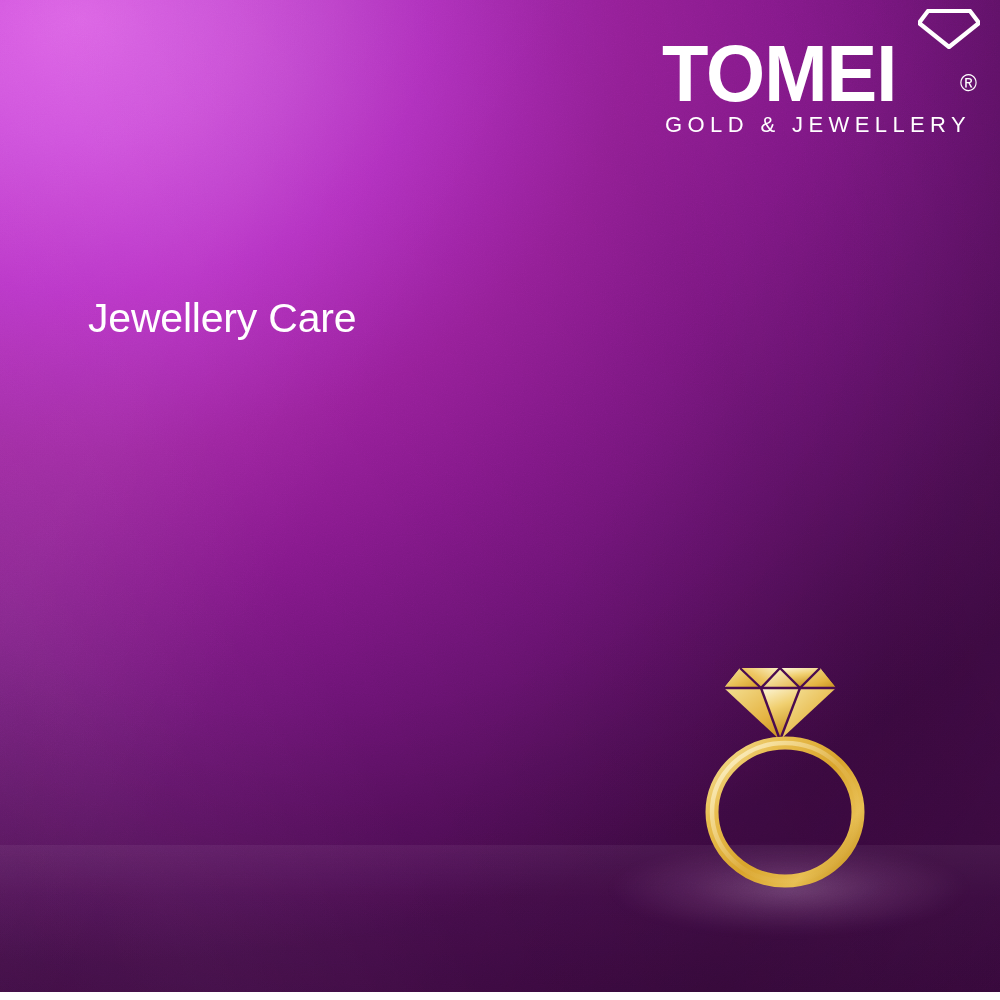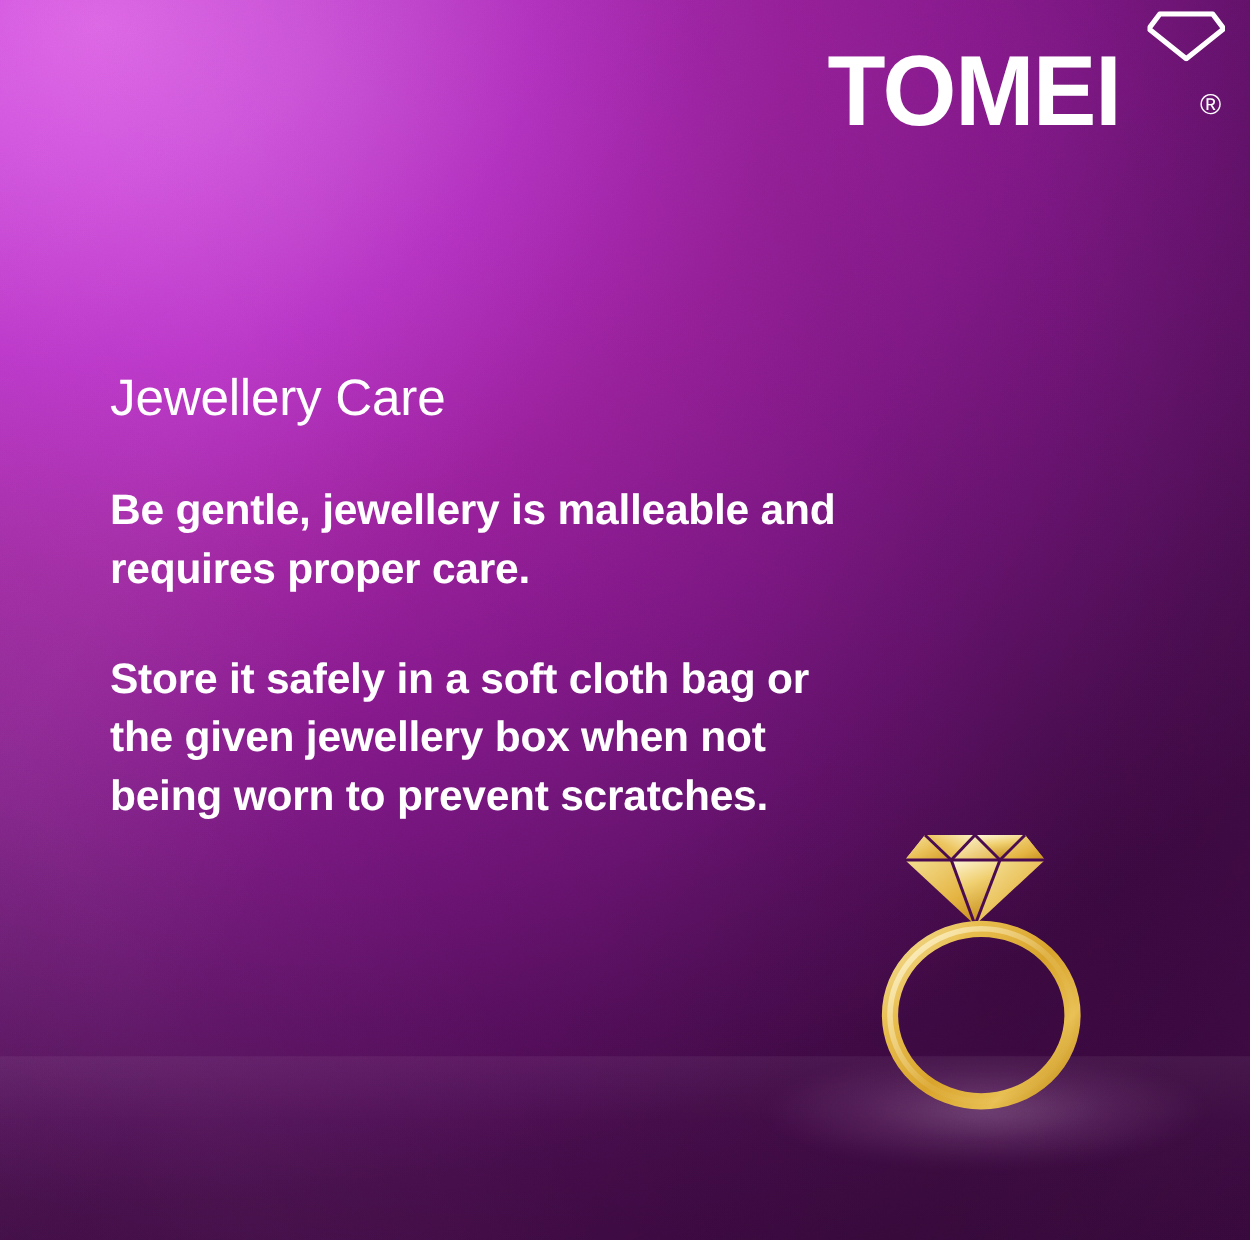--- a/index.html
+++ b/index.html
@@ -113,25 +113,24 @@
   </svg>
 
   <div class="logo">
 
     <svg class="logo-diamond" viewBox="0 0 62 40">
       <path d="M10 2 L52 2 L61 14 L31 38 L1 14 Z" fill="none" stroke="#ffffff" stroke-width="4.2" stroke-linejoin="round"></path>
     </svg>
 
     <div class="logo-word">TOMEI</div>
     <div class="logo-reg">®</div>
+    <div class="logo-tag">GOLD &amp; JEWELLERY</div>
   </div>
 
   <div class="heading">Jewellery Care</div>
-  <div class="para para-1">Be gentle, jewellery is malleable and requires proper care.</div>
-  <div class="para para-2">Store it safely in a soft cloth bag or the given jewellery box when not being worn to prevent scratches.</div>
 
   <svg class="ring-art" viewBox="0 0 200 260">
     <defs>
       <linearGradient id="gFacetA" x1="0" y1="0" x2="1" y2="1">
         <stop offset="0%" stop-color="#f6e6a4"></stop>
         <stop offset="55%" stop-color="#e9bf55"></stop>
         <stop offset="100%" stop-color="#d09a26"></stop>
       </linearGradient>
       <linearGradient id="gFacetB" x1="1" y1="0" x2="0" y2="1">
         <stop offset="0%" stop-color="#fbf2c8"></stop>

